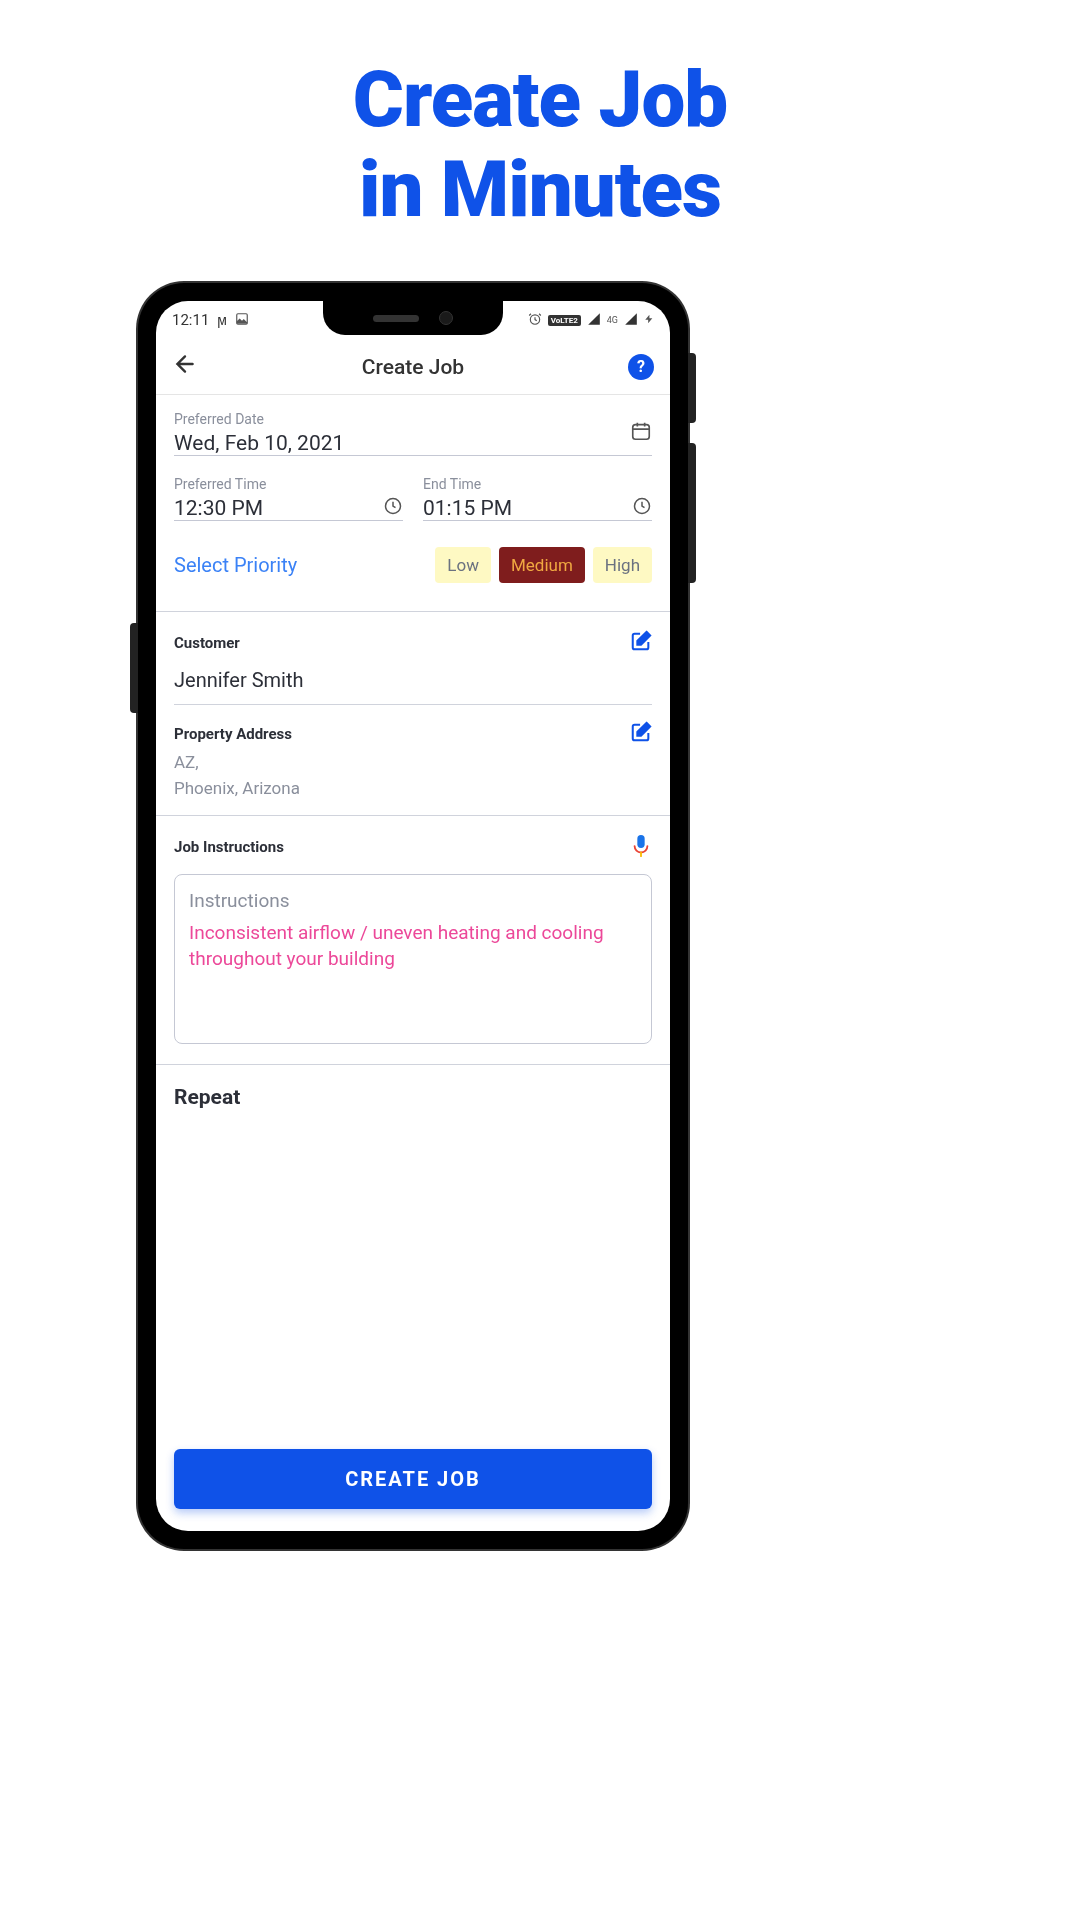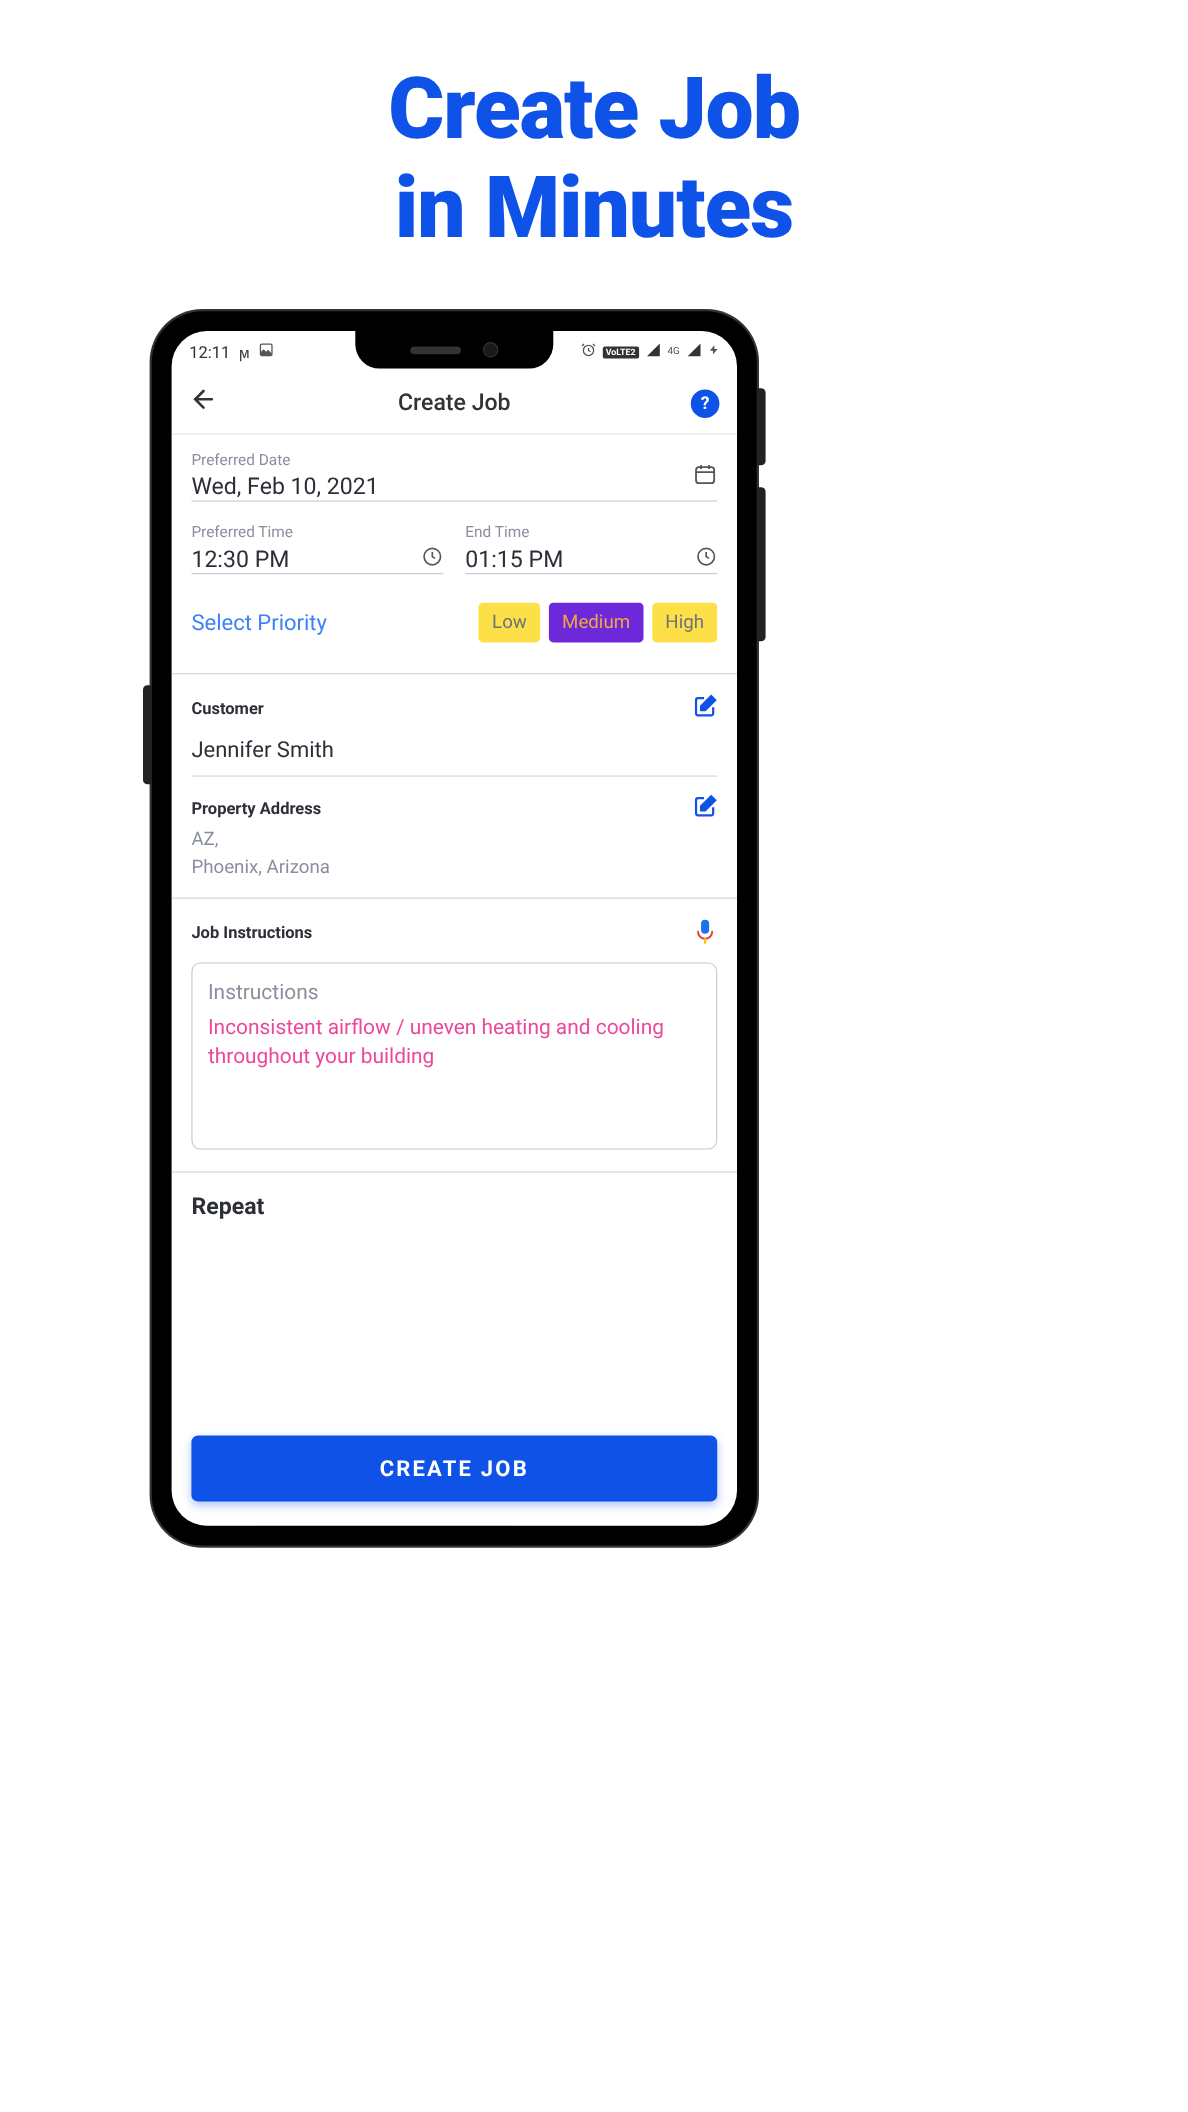--- a/index.html
+++ b/index.html
@@ -17,21 +17,21 @@
       font-size: 78px;
       letter-spacing: -1px;
       line-height: 1.15;
       padding-top: 55px;
     }
     .phone-frame {
       position: absolute;
       left: 138px;
       top: 283px;
       width: 550px;
-      height: 1122px;
+      height: 1266px;
       background: #000;
       border-radius: 46px;
       padding: 18px;
       box-shadow: 0 0 0 2px #333;
     }
     .phone-buttons-right {
       position: absolute;
       right: -8px;
       top: 70px;
       width: 8px;
@@ -175,25 +175,25 @@
       align-items: center;
       justify-content: space-between;
       margin-top: 26px;
     }
     .priority-label { font-size: 20px; color: #3b82f6; }
     .priority-buttons { display: flex; gap: 8px; }
     .priority-btn {
       padding: 8px 12px;
       font-size: 17px;
       border-radius: 4px;
-      background: #fde047;
+      background: #fef9c3;
       color: #6b7280;
     }
     .priority-btn.medium {
-      background: #6d28d9;
+      background: #7f1d1d;
       color: #f0a841;
     }
     .section-divider {
       height: 1px;
       background: #d0d3dc;
       margin: 28px -18px 0;
     }
     .section {
       padding: 18px 0 0;
     }

